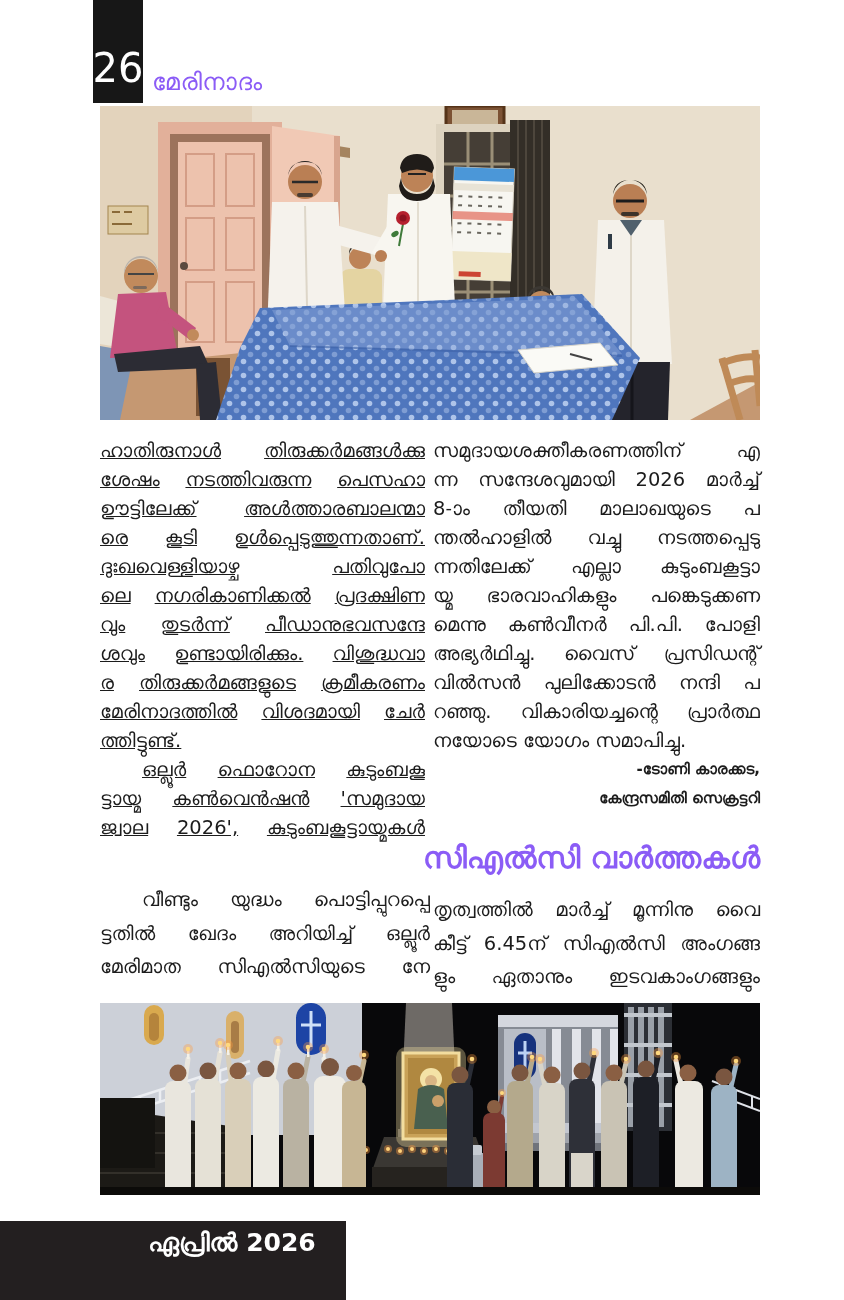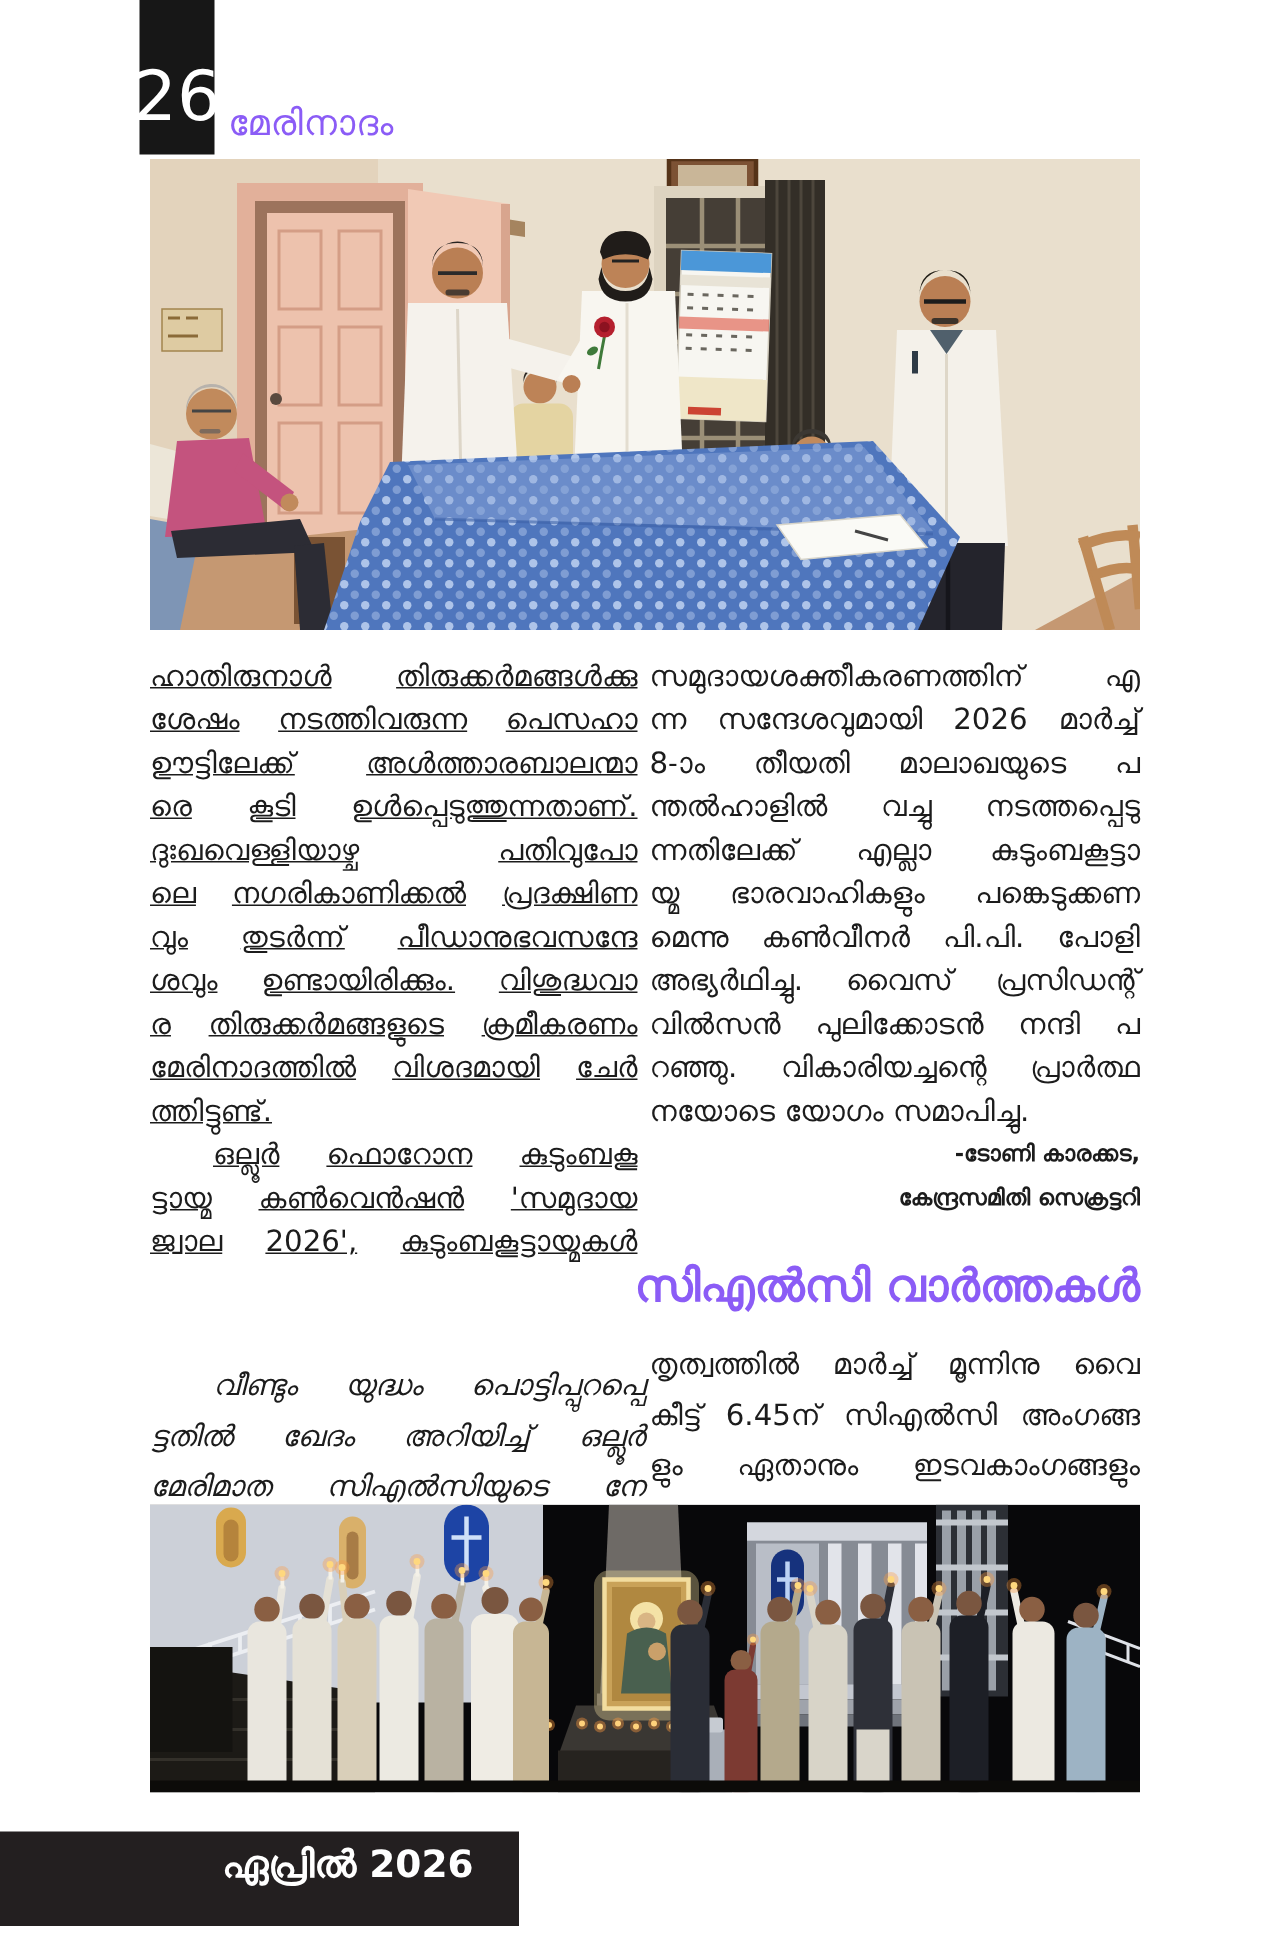--- a/index.html
+++ b/index.html
@@ -2,46 +2,46 @@
 <html><head>
 <meta charset="utf-8">
 <style>
   html,body{margin:0;padding:0;background:#ffffff;}
   .page{position:relative;width:844px;height:1300px;background:#ffffff;
         font-family:"DejaVu Sans",sans-serif;color:#1c1c1c;overflow:hidden;}
 
   
   .corner-tab{position:absolute;left:93px;top:0;width:50px;height:103px;background:#171717;
               color:#ffffff;display:flex;align-items:flex-end;justify-content:center;
-              padding-bottom:12px;box-sizing:border-box;font-size:46px;font-weight:400;}
+              padding-bottom:12px;box-sizing:border-box;font-size:40px;font-weight:400;}
   .masthead{position:absolute;left:152px;top:68px;font-size:24px;letter-spacing:0.5px;color:#8b5cf6;}
 
   
   .photo1{position:absolute;left:100px;top:106px;width:660px;height:314px;overflow:hidden;}
   .photo2{position:absolute;left:100px;top:1003px;width:660px;height:192px;overflow:hidden;}
   .photo1 svg,.photo2 svg{display:block;width:100%;height:100%;}
 
   
   .col{position:absolute;width:325px;}
   .col.a1l{left:100px;top:437px;text-decoration:underline;}
   .col.a1r{left:433px;top:437px;width:327px;}
-  .col.c2l{left:100px;top:908px;width:330px;font-style:italic;}
+  .col.c2l{left:100px;top:884px;width:330px;}
   .col.c2r{left:433px;top:894px;width:327px;}
   .line{height:29px;font-size:19.5px;line-height:27px;white-space:nowrap;}
   .c2l .line,.c2r .line{height:33.5px;line-height:31px;}
   .just{display:flex;justify-content:space-between;}
   .indent{padding-left:42px;}
   .end{text-align:left;}
   .sig{text-align:right;font-weight:700;font-size:15px;}
 
   .clc-heading{position:absolute;left:100px;top:840px;width:660px;text-align:right;
                font-size:30px;font-weight:700;color:#8b5cf6;}
 
   
-  .footer{position:absolute;left:0;top:1221px;width:346px;height:63px;background:#231f20;
+  .footer{position:absolute;left:0;top:1221px;width:346px;height:79px;background:#231f20;
           color:#ffffff;box-sizing:border-box;text-align:center;padding-left:118px;
           padding-top:7px;font-size:25px;font-weight:700;}
 </style>
 </head>
 <body>
 
 <div class="page">
 
   <div class="corner-tab">
     <span>26</span>

